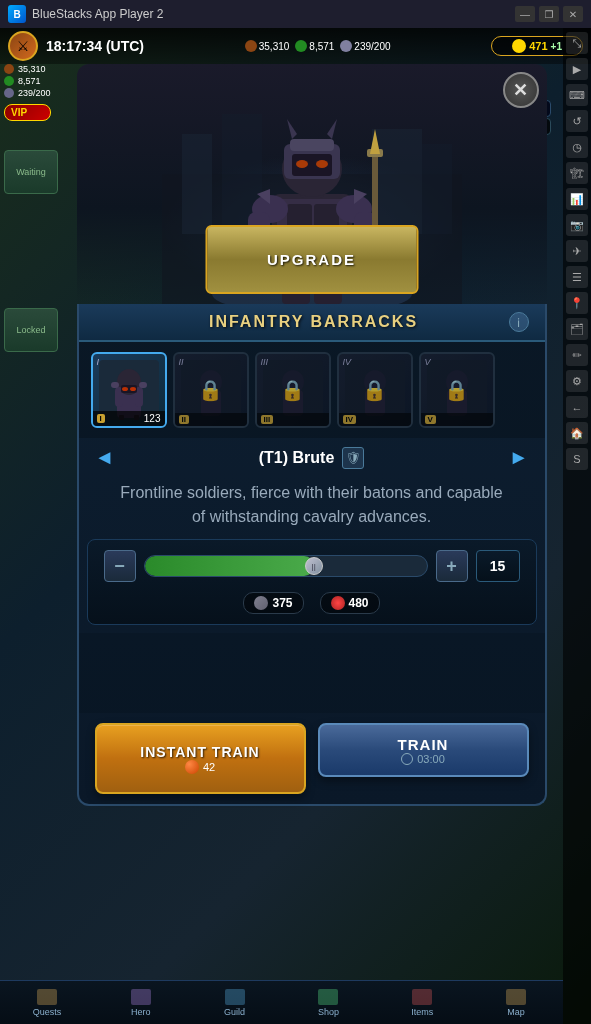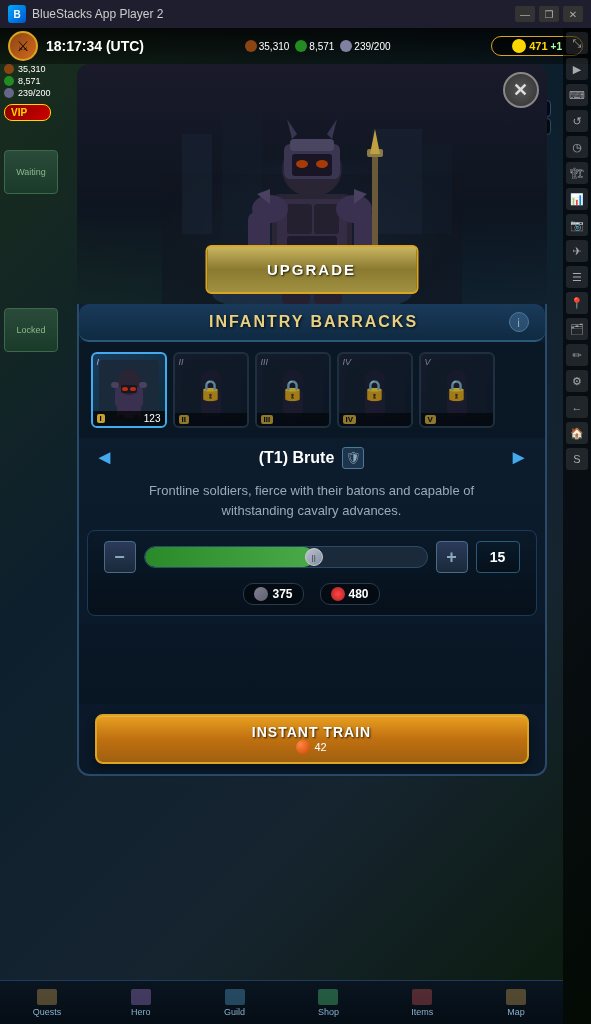--- a/index.html
+++ b/index.html
@@ -227,21 +227,21 @@
     }
     .nav-label {
       color: #8aafcc;
       font-size: 9px;
       text-align: center;
     }
     .upgrade-btn {
       background: linear-gradient(180deg, #c8b560 0%, #8a7a30 50%, #a09040 100%);
       border: 2px solid #DAA520;
       border-radius: 6px;
-      padding: 14px 60px;
+      padding: 24px 60px;
       color: #fff;
       font-size: 15px;
       font-weight: bold;
       letter-spacing: 2px;
       cursor: pointer;
       text-shadow: 1px 1px 2px rgba(0,0,0,0.8);
     }
 
     
     .close-btn {
@@ -264,21 +264,20 @@
     }
 
     
     .panel-title-bar {
       background: linear-gradient(180deg, #1a3a5a 0%, #0f2a42 100%);
       border-bottom: 2px solid #2a5a7a;
       padding: 8px 16px;
       display: flex;
       align-items: center;
       justify-content: space-between;
-      border-radius: 10px;
     }
     .panel-title {
       color: #e8d080;
       font-size: 16px;
       font-weight: bold;
       letter-spacing: 2px;
       text-align: center;
       flex: 1;
       text-shadow: 1px 1px 3px rgba(0,0,0,0.8);
     }
@@ -408,21 +407,21 @@
       align-items: center;
       justify-content: center;
       color: #8ab;
       font-size: 12px;
     }
 
     
     .unit-desc {
       padding: 4px 40px 10px;
       color: #9ab;
-      font-size: 13px;
+      font-size: 16px;
       text-align: center;
       line-height: 1.5;
     }
 
     
     .training-controls {
       padding: 10px 16px;
       background: linear-gradient(180deg, rgba(10,25,40,0.8) 0%, rgba(5,15,25,0.9) 100%);
       margin: 0 8px 8px;
       border-radius: 8px;
@@ -527,21 +526,21 @@
     }
 
     
     .action-buttons {
       display: flex;
       gap: 12px;
       padding: 10px 16px;
     }
     .instant-train-btn {
       flex: 1;
-      height: 50px;
+      height: 71px;
       background: linear-gradient(180deg, #e8a020 0%, #c07010 50%, #a06010 100%);
       border: 2px solid #DAA520;
       border-radius: 8px;
       display: flex;
       flex-direction: column;
       align-items: center;
       justify-content: center;
       cursor: pointer;
       box-shadow: 0 4px 8px rgba(0,0,0,0.4), inset 0 1px 0 rgba(255,255,255,0.2);
     }
@@ -1008,20 +1007,27 @@
     <div class="empty-area"></div>
 
     <div class="action-buttons">
       <button class="instant-train-btn">
         <span class="instant-train-label">INSTANT TRAIN</span>
         <div class="instant-cost">
           <div class="gem-icon"></div>
           <span class="instant-cost-val">42</span>
         </div>
       </button>
+      <button class="train-btn">
+        <span class="train-label">TRAIN</span>
+        <div class="train-time">
+          <div class="clock-icon"></div>
+          <span class="train-time-val">03:00</span>
+        </div>
+      </button>
     </div>
 
   </div>
 </div>
 
 <div class="bottom-nav">
   <div class="nav-item">
     <div class="nav-icon" style="background:rgba(255,200,100,0.3);"></div>
     <span class="nav-label">Quests</span>
   </div>

